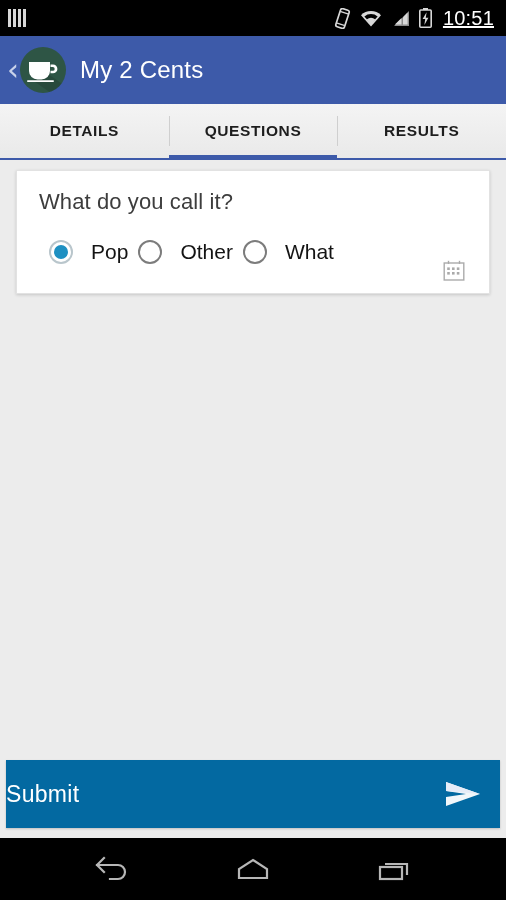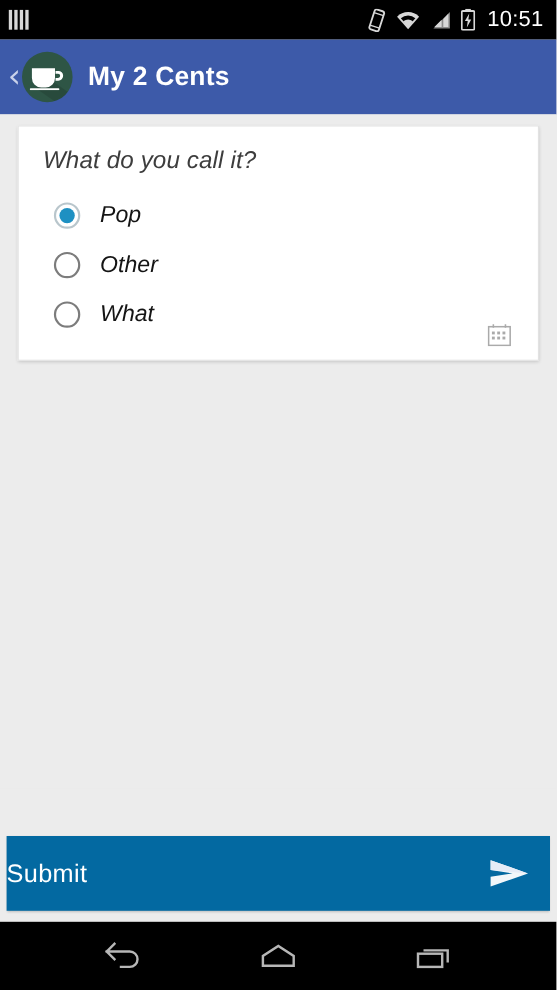--- a/index.html
+++ b/index.html
@@ -58,20 +58,21 @@
   .icon-signal { width: 19px; height: 17px; }
   .icon-battery { width: 13px; height: 20px; }
 
   .status-time {
     color: #ffffff;
     font-size: 20px;
     letter-spacing: 0.2px;
     font-family: "Liberation Sans", sans-serif;
     line-height: 1;
     padding-left: 2px;
+    text-decoration: underline;
   }
 
   
   .app-bar {
     height: 68px;
     background: #3d5aa9;
     display: flex;
     align-items: center;
     flex: 0 0 68px;
     padding-left: 4px;
@@ -102,21 +103,21 @@
     left: 21px; top: 22px;
     width: 40px; height: 14px;
     background: rgba(0,0,0,0.13);
     transform: rotate(35deg);
     transform-origin: left top;
   }
   .app-logo svg { position: absolute; left: 7px; top: 13px; }
   .app-title {
     color: #ffffff;
     font-size: 24px;
-    font-weight: bold;
+    font-weight: normal;
     margin-left: 14px;
     letter-spacing: 0.2px;
   }
 
   
   .tab-bar {
     height: 56px;
     flex: 0 0 56px;
     background: #eeeeee;
     display: flex;
@@ -153,42 +154,41 @@
     height: 5px;
     background: #3d5aa9;
   }
 
   
   .content {
     flex: 1 1 auto;
     position: relative;
     overflow: hidden;
     background: #ececec;
-    font-style: italic;
   }
 
   .card {
     position: absolute;
     left: 16px;
     top: 10px;
     width: 474px;
     background: #ffffff;
     border: 1px solid #e2e2e2;
     box-shadow: 0 1px 3px rgba(0,0,0,0.16);
     padding: 18px 22px 12px 22px;
   }
 
   .question-title {
     font-size: 22px;
     color: #3d3d3d;
     margin-bottom: 14px;
     letter-spacing: 0.1px;
   }
 
-  .options { display: flex; flex-direction: column; }
+  .options { display: flex; flex-direction: row; }
 
   .option {
     display: flex;
     align-items: center;
     height: 45px;
     cursor: pointer;
   }
 
   .radio {
     width: 24px;
@@ -332,20 +332,31 @@
       <span class="shadow"></span>
       <svg width="32" height="22" viewBox="0 0 32 22">
         <path d="M2 2 L23 2 L23 11 A8.5 8.5 0 0 1 14.5 19.5 L10.5 19.5 A8.5 8.5 0 0 1 2 11 Z" fill="#ffffff"></path>
         <path d="M23.5 4.5 L26 4.5 A4.4 4.4 0 0 1 26 13.3 L23.5 13.3 L23.5 10.8 L25.8 10.8 A1.9 1.9 0 0 0 25.8 7 L23.5 7 Z" fill="#ffffff"></path>
         <rect x="0" y="20.2" width="27" height="1.8" rx="0.9" fill="#ffffff"></rect>
       </svg>
     </span>
     <span class="app-title">My 2 Cents</span>
   </div>
 
+  <div class="tab-bar">
+    <div class="tab">
+      <span class="tab-label">DETAILS</span>
+    </div>
+    <div class="tab active">
+      <span class="tab-label">QUESTIONS</span>
+    </div>
+    <div class="tab">
+      <span class="tab-label">RESULTS</span>
+    </div>
+  </div>
 
   <div class="content">
     <div class="card">
       <div class="question-title">What do you call it?</div>
 
       <div class="options">
         <div class="option">
           <span class="radio checked"></span>
           <span class="option-label">Pop</span>
         </div>

